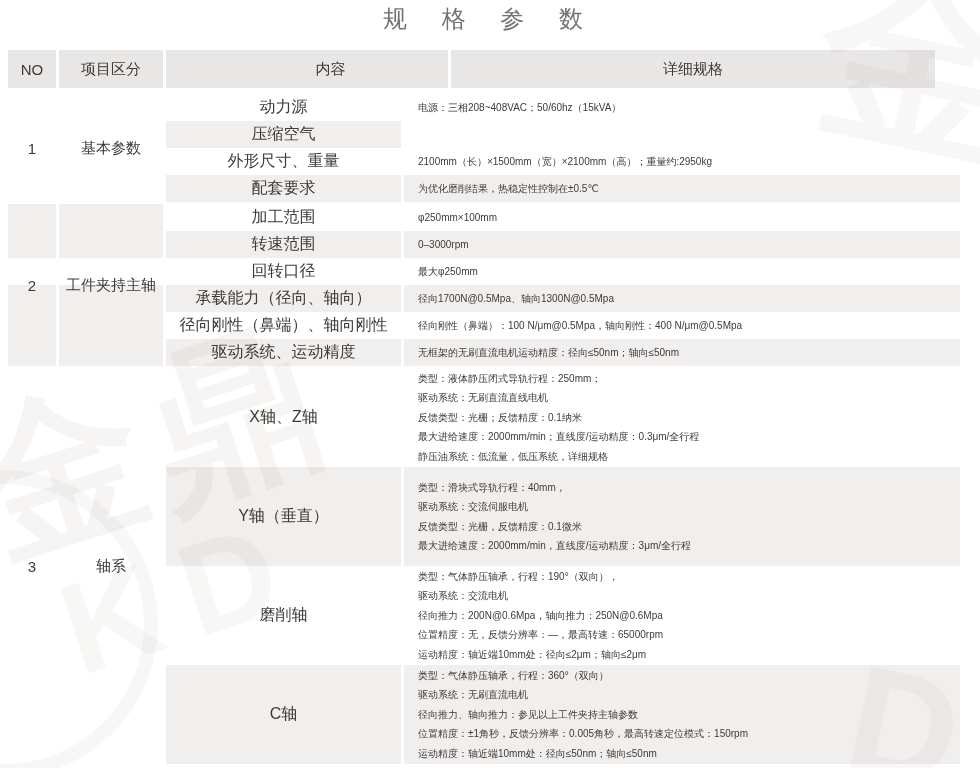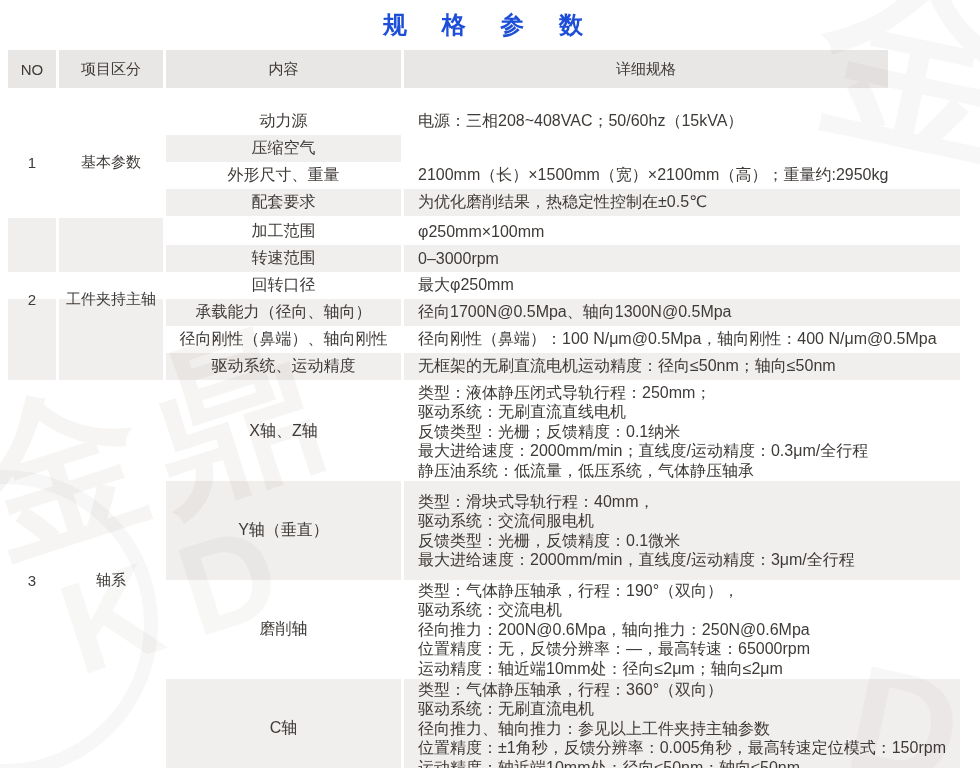--- a/index.html
+++ b/index.html
@@ -6,49 +6,49 @@
   body{
     width:980px;height:768px;position:relative;overflow:hidden;
     background:#ffffff;
     font-family:"Liberation Sans","DejaVu Sans",sans-serif;
     color:#3e3a37;
   }
   .page{position:relative;width:980px;height:768px;}
   
   .title{
     text-align:center;
-    font-size:24px;font-weight:bold;letter-spacing:14px;
-    color:#1d4ed8;
-    padding-top:10px;height:37px;line-height:30px;
+    font-size:24px;font-weight:normal;letter-spacing:14px;
+    color:#737373;
+    padding-top:4px;height:37px;line-height:30px;
   }
   
   .tbl{position:absolute;left:8px;top:50px;width:964px;}
-  .hdr{display:flex;gap:3px;height:38px;margin-bottom:20px;}
+  .hdr{display:flex;gap:3px;height:38px;margin-bottom:6px;}
   .hcell{
     background:#e9e7e5;display:flex;align-items:center;justify-content:center;
     font-size:15px;color:#3e3a37;
   }
   .c-no{width:48px;flex:none;}
   .c-cat{width:104px;flex:none;}
-  .c-lab{width:235px;flex:none;}
+  .c-lab{width:235px;flex:none;padding-left:47px;}
   .c-det{width:484px;flex:none;}
   .section{display:flex;gap:3px;margin-bottom:2px;}
   .merged{
     display:flex;align-items:center;justify-content:center;
     font-size:15px;background:#ffffff;
   }
   .rows{display:flex;flex-direction:column;width:794px;}
   .row{display:flex;gap:3px;}
   .row .cell-label{
     width:235px;flex:none;display:flex;align-items:center;justify-content:center;
     font-size:16px;
   }
   .row .cell-detail{
     width:556px;flex:none;display:flex;flex-direction:column;justify-content:center;
-    font-size:16px;padding-left:14px;box-sizing:border-box;
+    font-size:10px;padding-left:14px;box-sizing:border-box;
   }
   .h27{height:27px;}
   .h99{height:99px;}
   .bg-w{background:#ffffff;}
   .bg-g{background:#f1efee;}
   .cell-detail .ln{line-height:19.4px;}
   
   .s2left{
     background:linear-gradient(to bottom,
       #f1efee 0px, #f1efee 54px,
@@ -139,21 +139,21 @@
       <div class="merged c-no">3</div>
       <div class="merged c-cat">轴系</div>
       <div class="rows">
         <div class="row h99">
           <div class="cell-label bg-w">X轴、Z轴</div>
           <div class="cell-detail bg-w">
             <div class="ln">类型：液体静压闭式导轨行程：250mm；</div>
             <div class="ln">驱动系统：无刷直流直线电机</div>
             <div class="ln">反馈类型：光栅；反馈精度：0.1纳米</div>
             <div class="ln">最大进给速度：2000mm/min；直线度/运动精度：0.3μm/全行程</div>
-            <div class="ln">静压油系统：低流量，低压系统，气体静压轴承</div>
+            <div class="ln">静压油系统：低流量，低压系统，详细规格</div>
           </div>
         </div>
         <div class="row h99">
           <div class="cell-label bg-g">Y轴（垂直）</div>
           <div class="cell-detail bg-g">
             <div class="ln">类型：滑块式导轨行程：40mm，</div>
             <div class="ln">驱动系统：交流伺服电机</div>
             <div class="ln">反馈类型：光栅，反馈精度：0.1微米</div>
             <div class="ln">最大进给速度：2000mm/min，直线度/运动精度：3μm/全行程</div>
           </div>

